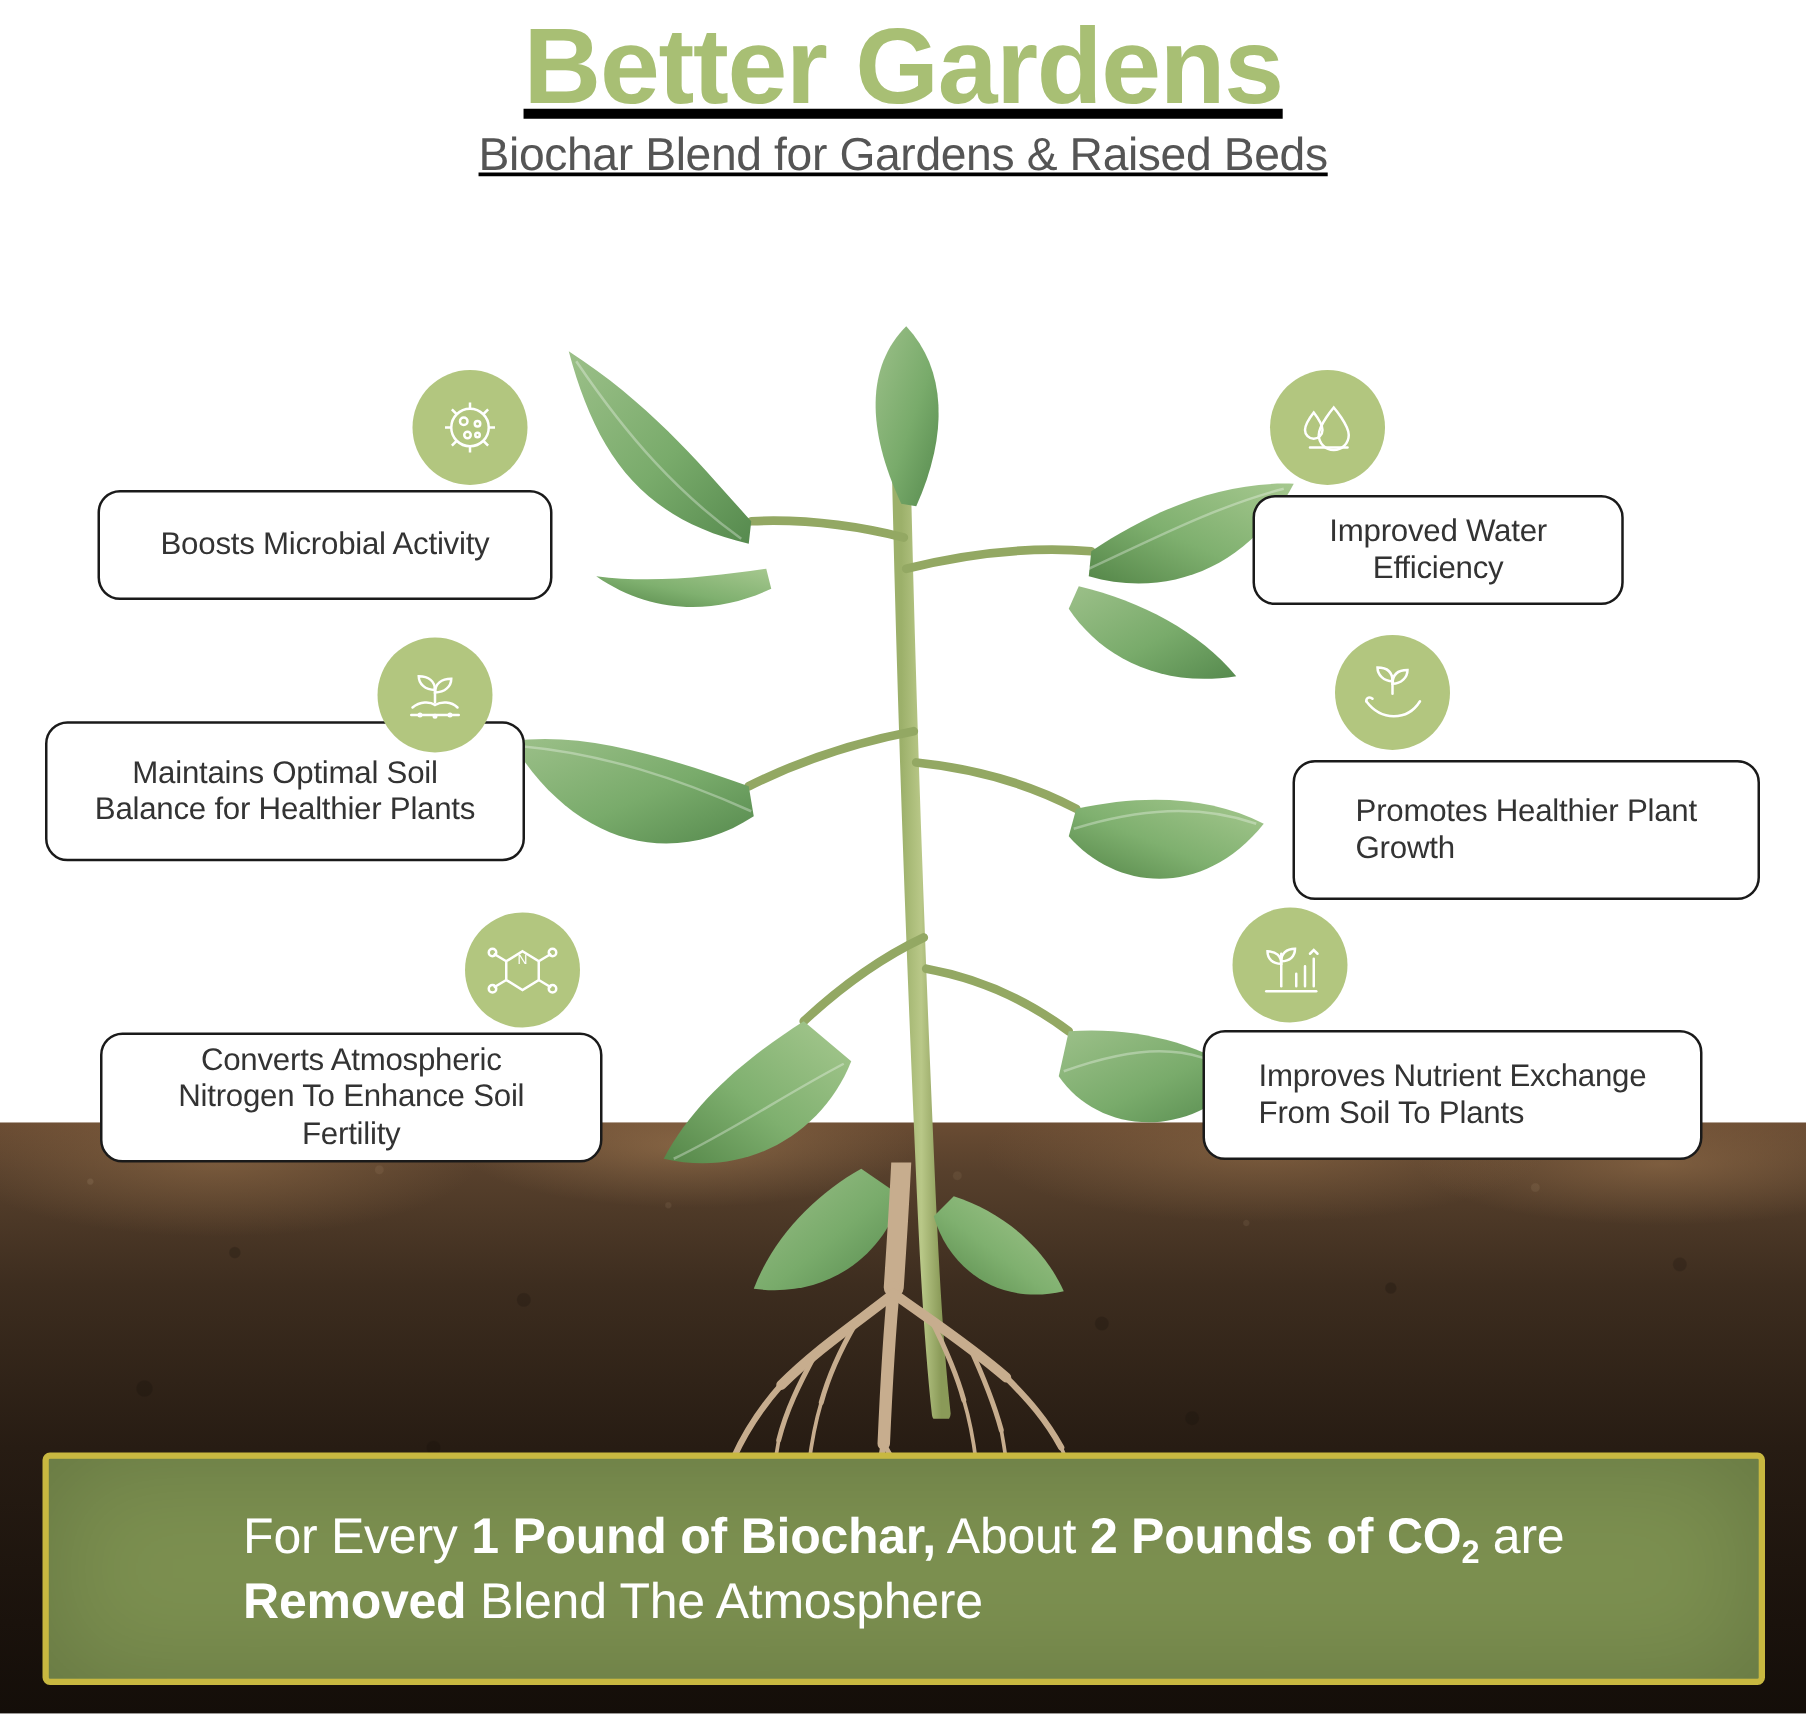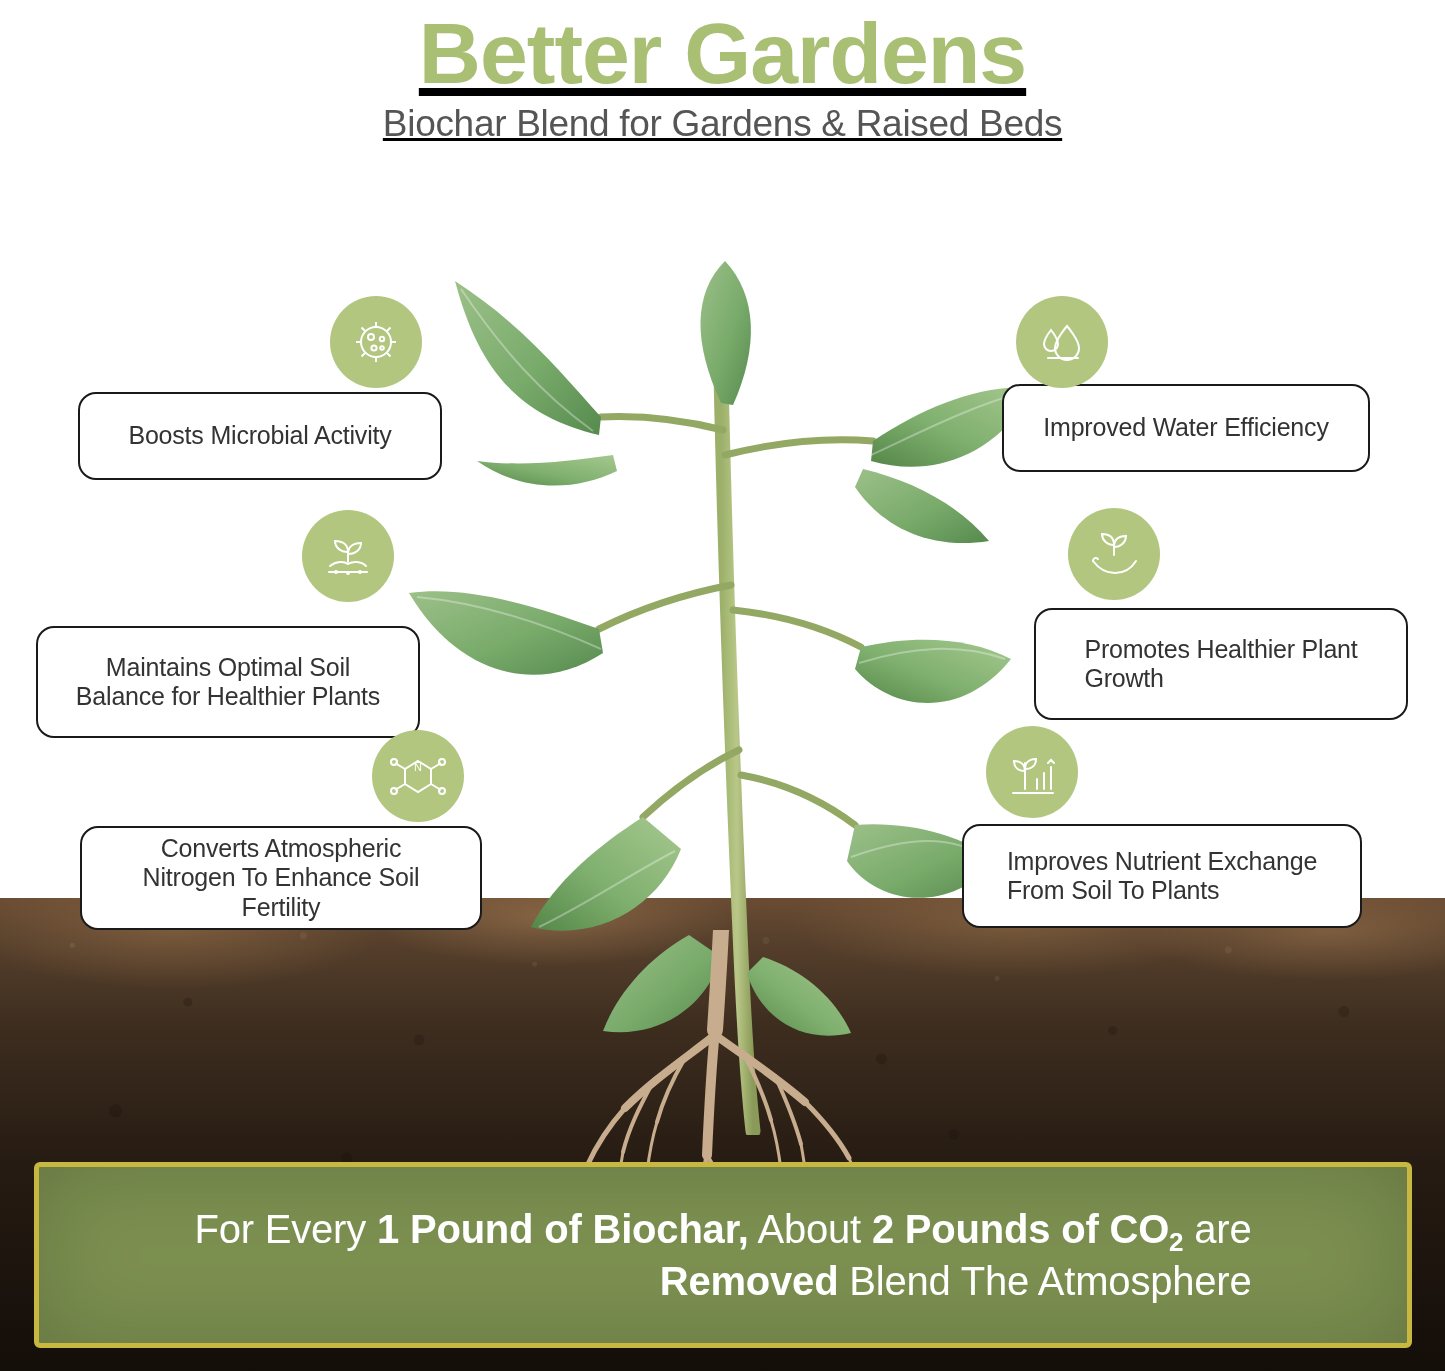--- a/index.html
+++ b/index.html
@@ -158,28 +158,28 @@
     align-items: center;
     justify-content: center;
     z-index: 10;
   }
   .badge svg { display: block; }
 
   
   #card-microbial { left: 78px;  top: 352px; width: 364px; height: 88px; }
   #badge-microbial { left: 330px; top: 296px; }
 
-  #card-soil-balance { left: 36px; top: 586px; width: 384px; height: 112px; }
+  #card-soil-balance { left: 36px; top: 537px; width: 384px; height: 112px; }
   #badge-soil-balance { left: 302px; top: 510px; }
 
   #card-nitrogen { left: 80px; top: 786px; width: 402px; height: 104px; }
   #badge-nitrogen { left: 372px; top: 730px; }
 
   
-  #card-water { left: 1002px; top: 344px; width: 368px; height: 88px; }
+  #card-water { left: 1002px; top: 356px; width: 297px; height: 88px; }
   #badge-water { left: 1016px; top: 296px; }
 
   #card-growth { left: 1034px; top: 568px; width: 374px; height: 112px; align-items: center; }
   #badge-growth { left: 1068px; top: 508px; }
 
   #card-nutrient { left: 962px; top: 784px; width: 400px; height: 104px; }
   #badge-nutrient { left: 986px; top: 726px; }
 
   .card.left-align .card-text { text-align: left; }
 
@@ -195,21 +195,21 @@
     border-radius: 6px;
     display: flex;
     align-items: center;
     justify-content: center;
     z-index: 14;
     box-shadow: inset 0 0 90px rgba(0,0,0,.18);
   }
   .footer-text {
     font-size: 40px;
     color: #ffffff;
-    text-align: right;
+    text-align: left;
     line-height: 1.3;
     padding: 0 40px;
     letter-spacing: -0.2px;
   }
   .footer-text b { font-weight: bold; }
   .footer-text sub { font-size: 26px; vertical-align: baseline; position: relative; top: 8px; }
 </style>
 </head>
 <body>
 

